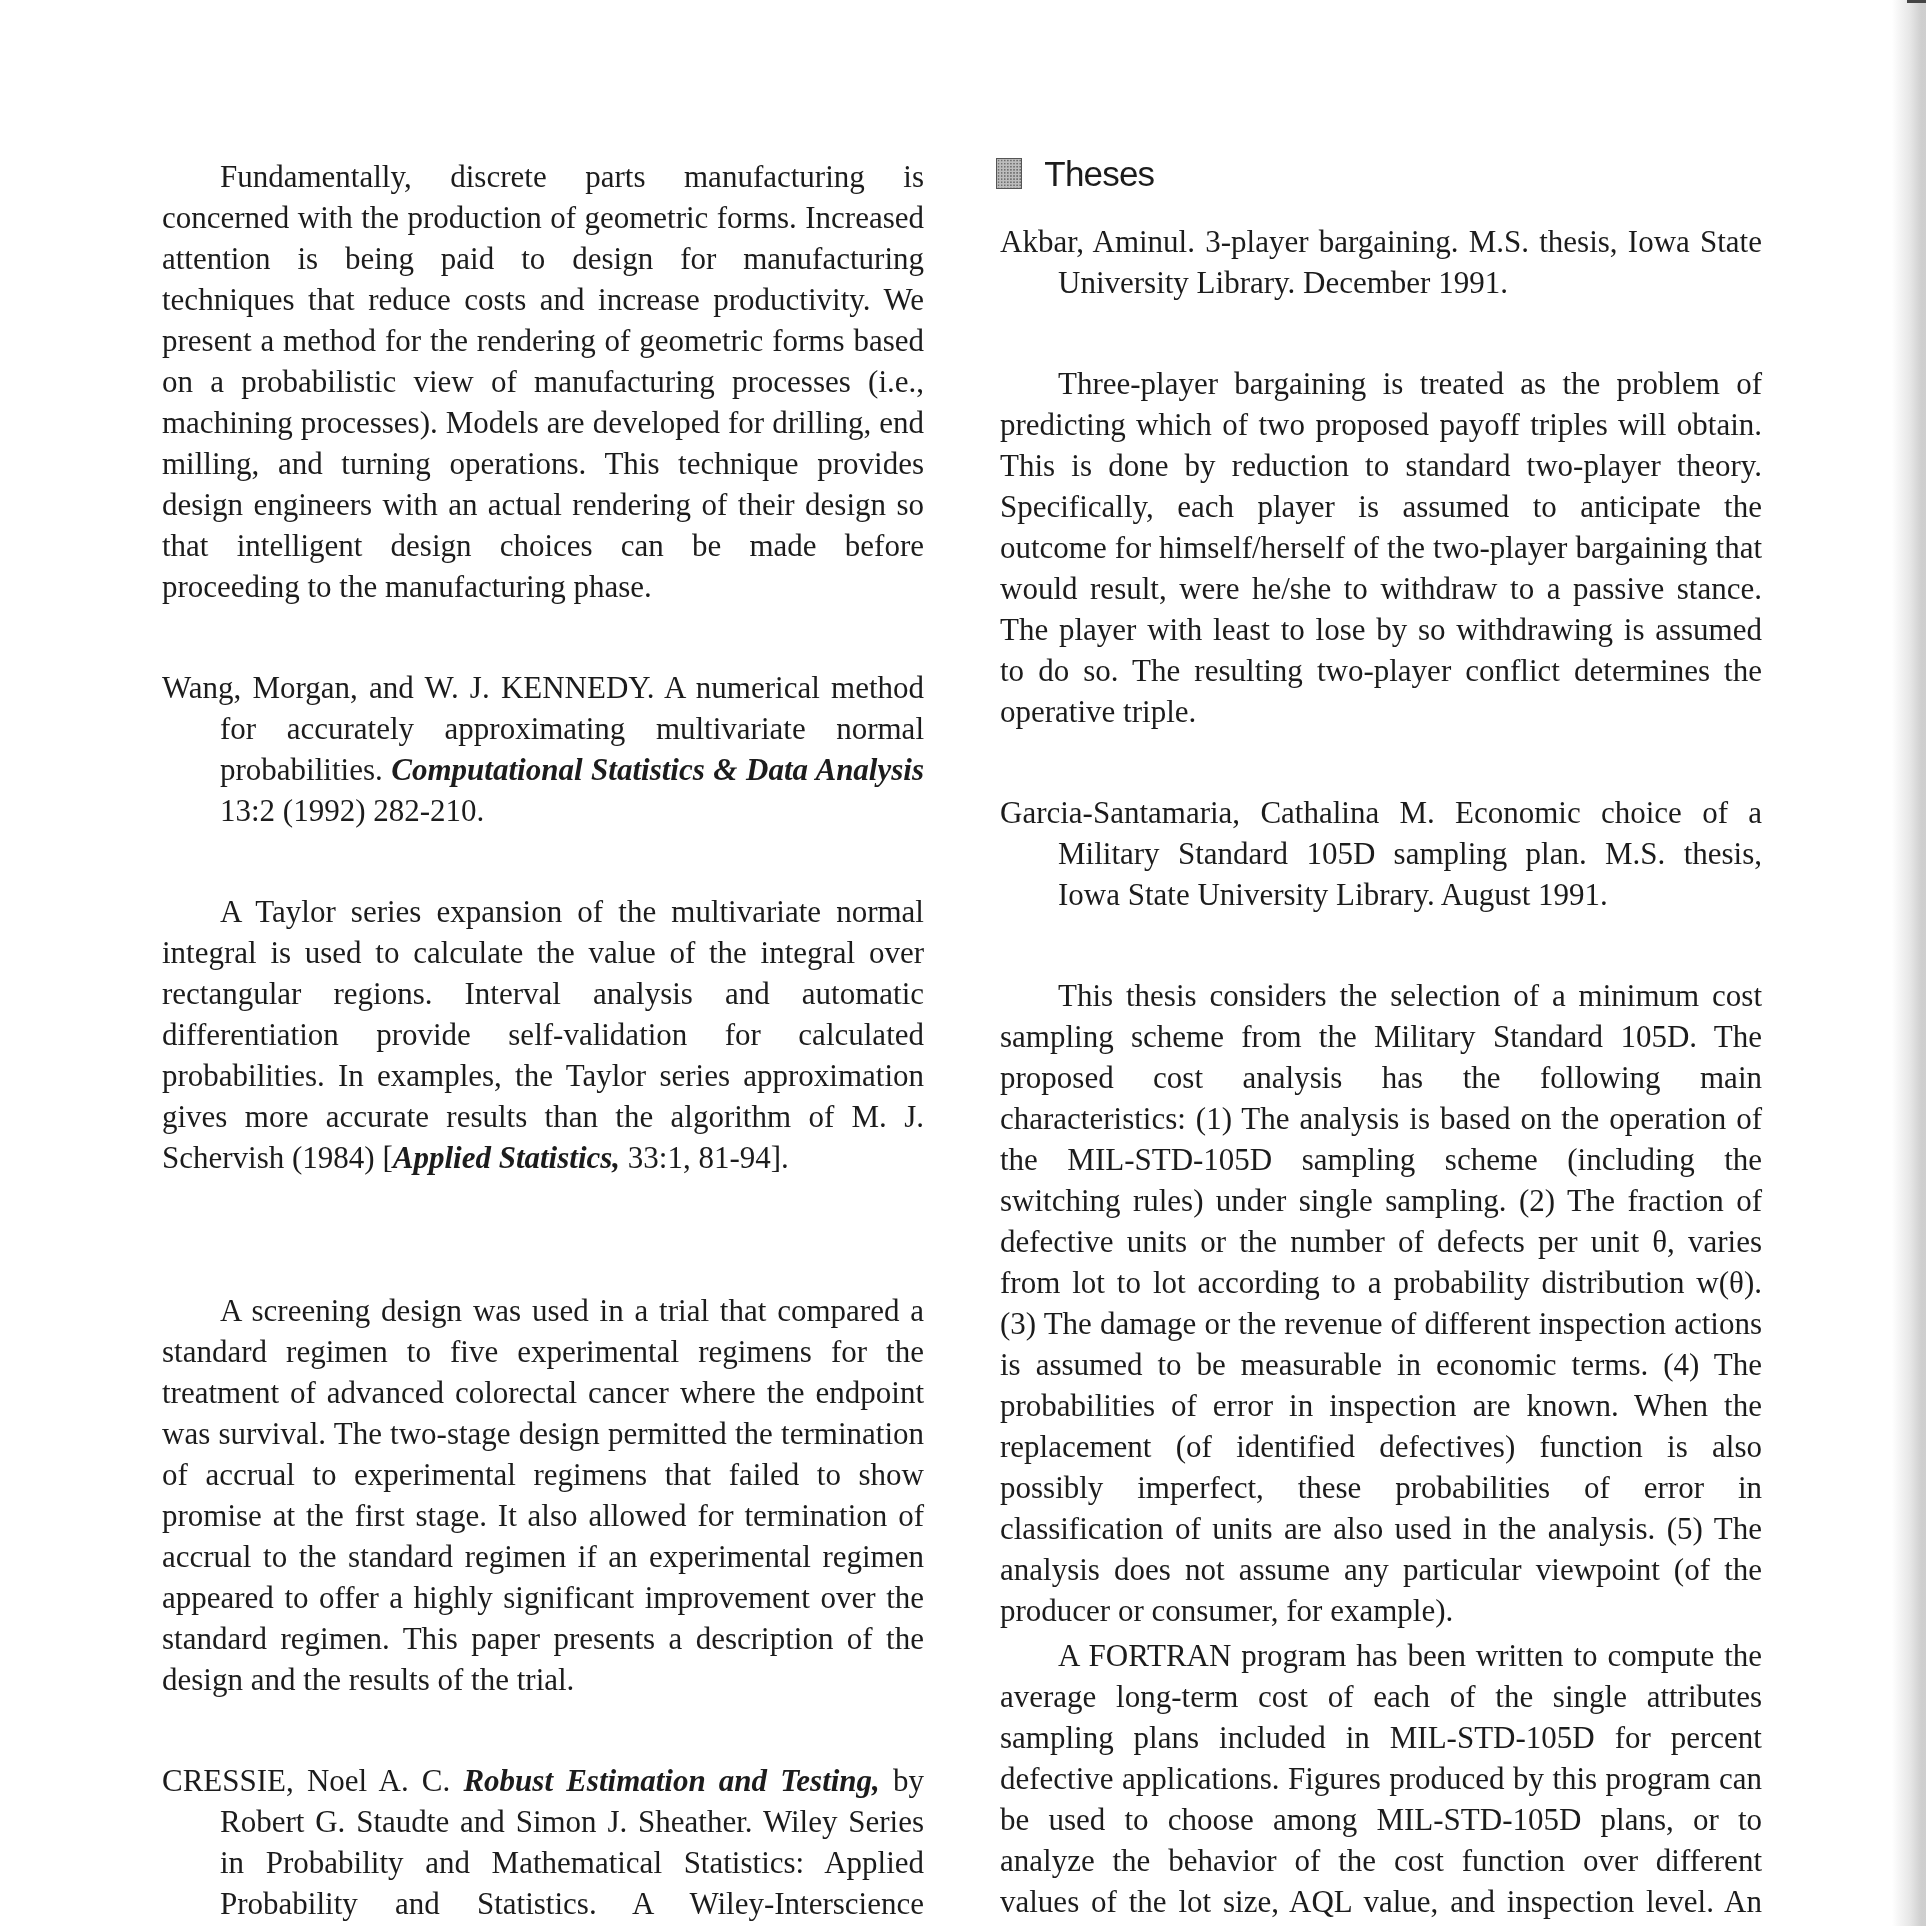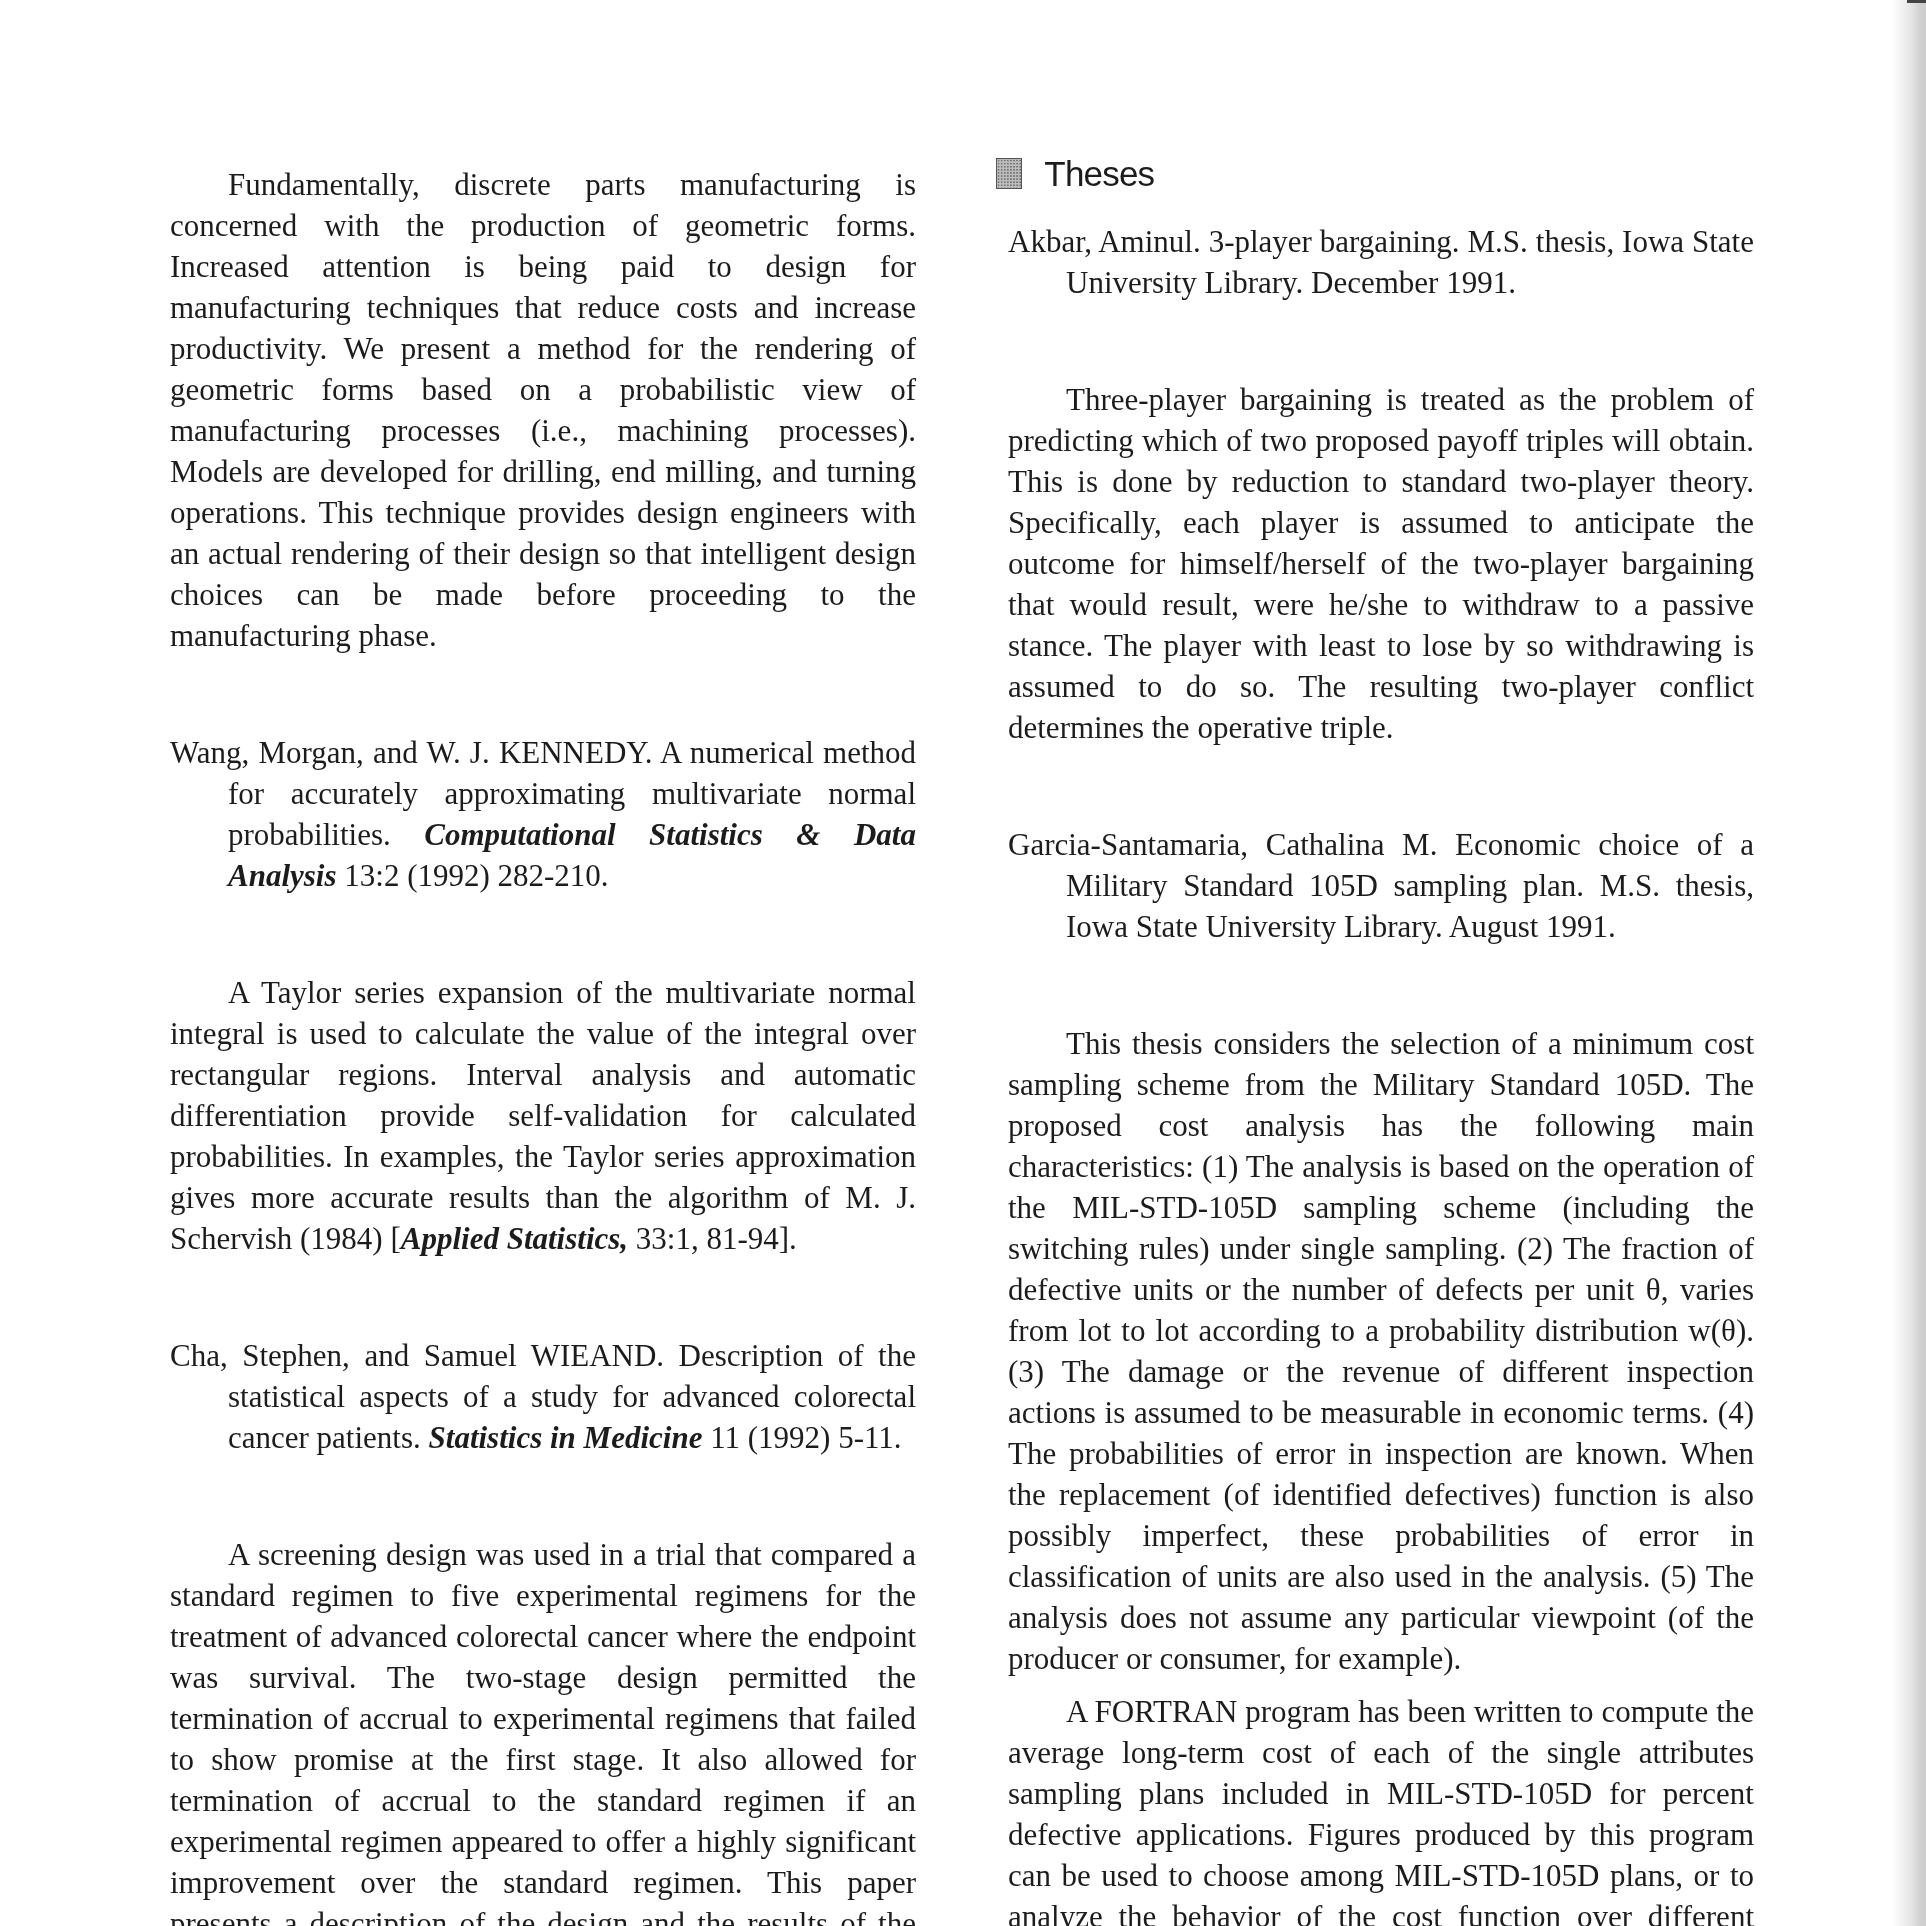--- a/index.html
+++ b/index.html
@@ -15,21 +15,21 @@
   }
   .top-edge {
     position: absolute; top: 0; right: 0; width: 58px; height: 3.1px; background: #444;
   }
   .col {
     position: absolute; top: 152px;
     font-size: 31px; line-height: 41px;
   }
   .col-left { left: 158px; width: 770px; }
   .col-right { left: 996px; width: 770px; }
-  p { margin: 12px; text-align: justify; }
+  p { margin: 4px; text-align: justify; }
   .abstract { text-indent: 58px; }
   .abstract.cont { margin-top: 0; }
   .entry {
     padding-left: 58px; text-indent: -58px; text-align: justify;
   }
   .gap-m { height: 52px; }
   .author { font-weight: normal; }
   em { font-style: italic; font-weight: bold; }
   .section-head {
     display: flex; align-items: center;
@@ -59,21 +59,20 @@
   <div class="gap-m"></div>
 
   <p class="entry"><span class="author">Wang, Morgan,</span><span> and </span><span class="author">W. J. KENNEDY.</span><span> A numerical method for accurately approximating multivariate normal probabilities. </span><em>Computational Statistics &amp; Data Analysis</em><span> 13:2 (1992) 282-210.</span></p>
 
   <div class="gap-m"></div>
 
   <p class="abstract"><span>A Taylor series expansion of the multivariate normal integral is used to calculate the value of the integral over rectangular regions. Interval analysis and automatic differentiation provide self-validation for calculated probabilities. In examples, the Taylor series approximation gives more accurate results than the algorithm of M. J. Schervish (1984) [</span><em>Applied Statistics,</em><span> 33:1, 81-94].</span></p>
 
   <div class="gap-m"></div>
 
-  <p class="entry"><span>Cha, Stephen, and </span><span class="author">Samuel WIEAND.</span><span> Description of the statistical aspects of a study for advanced colorectal cancer patients. </span><em>Statistics in Medicine</em><span> 11 (1992) 5-11.</span></p>
 
   <div class="gap-m"></div>
 
   <p class="abstract">A screening design was used in a trial that compared a standard regimen to five experimental regimens for the treatment of advanced colorectal cancer where the endpoint was survival. The two-stage design permitted the termination of accrual to experimental regimens that failed to show promise at the first stage. It also allowed for termination of accrual to the standard regimen if an experimental regimen appeared to offer a highly significant improvement over the standard regimen. This paper presents a description of the design and the results of the trial.</p>
 
   <div class="gap-m"></div>
 
 
   <p class="entry"><span class="author">CRESSIE, Noel A. C.</span><em> Robust Estimation and Testing,</em><span> by Robert G. Staudte and Simon J. Sheather. Wiley Series in Probability and Mathematical Statistics: Applied Probability and Statistics. A Wiley-Interscience Publication. John Wiley &amp; Sons, Inc., New York, 1990. xx + 351 pp. $54.95. Reviewed in </span></p>
 

